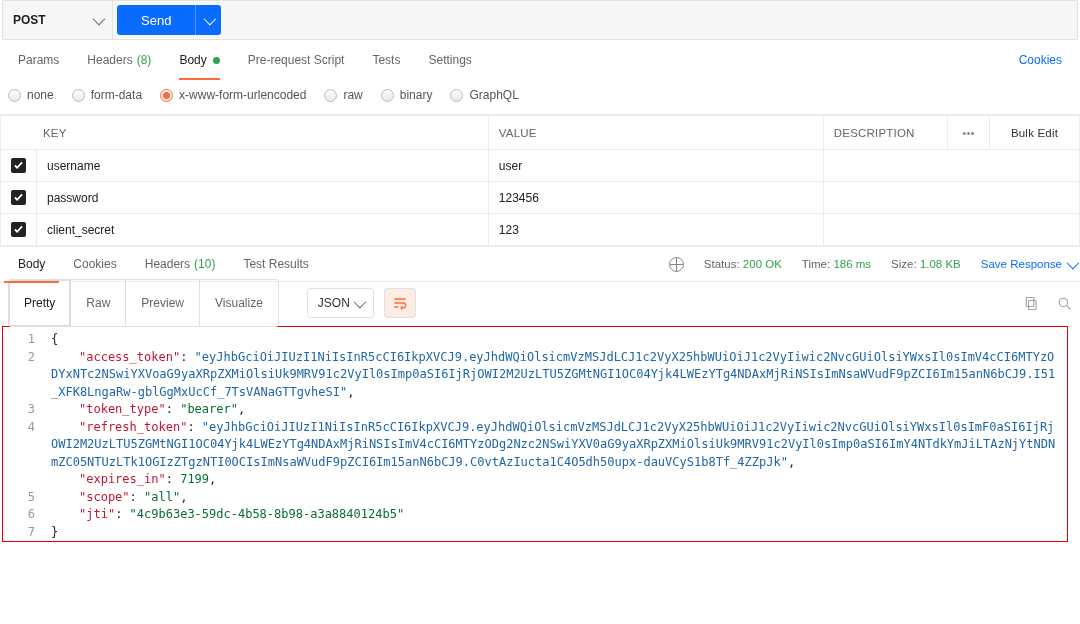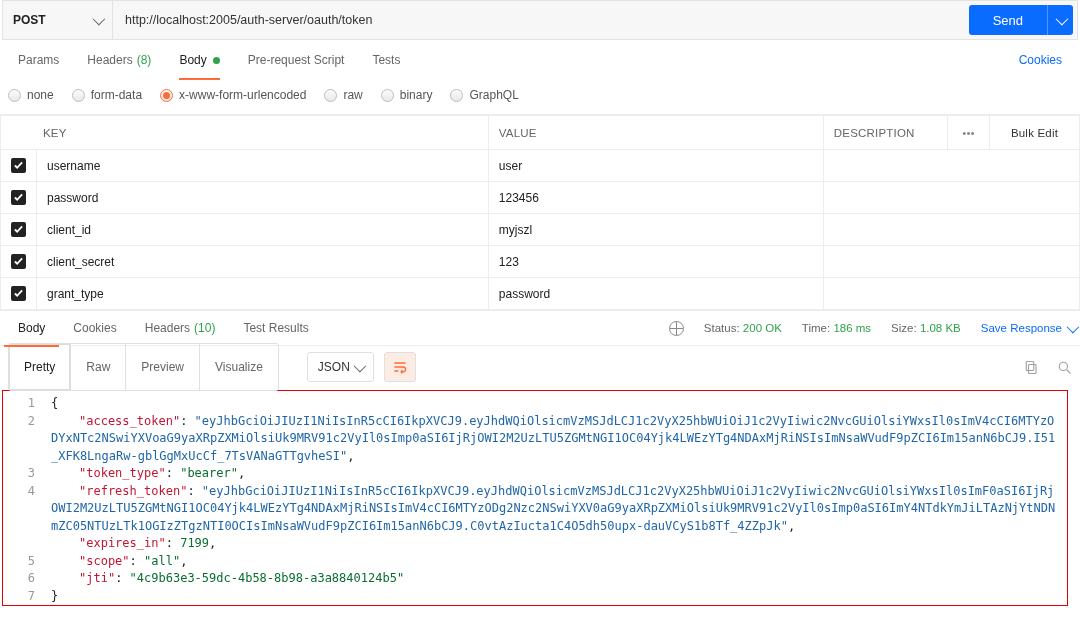--- a/index.html
+++ b/index.html
@@ -82,41 +82,41 @@
   .pad1 { display:inline-block; width: 28px; }
 </style>
 </head>
 <body>
 
 <div class="request-bar">
   <div class="method-select">
     <span>POST</span>
     <span class="chevron-down"></span>
   </div>
-  <input class="url-input" value="http://localhost:2005/auth-server/oauth/token" style="">
   <div class="send-wrap">
     <button class="send-btn">Send</button>
     <button class="send-more">
         <span class="chevron-down"></span>
       </button>
   </div>
 </div>
 
 <div class="main-tabs">
   <div class="tab">Params</div>
   <div class="tab">
     <span>Headers</span>
     <span class="count">(8)</span>
   </div>
   <div class="tab active">
     <span>Body</span>
     <span class="dot-green"></span>
   </div>
   <div class="tab">Pre-request Script</div>
   <div class="tab">Tests</div>
+  <div class="tab">Settings</div>
   <div class="cookies-link">Cookies</div>
 </div>
 
 <div class="body-types">
   <label class="radio-opt">
       <span class="radio-circle"></span>
       <span>none</span>
     </label>
   <label class="radio-opt">
       <span class="radio-circle"></span>
@@ -170,42 +170,22 @@
         <td>password</td>
         <td>123456</td>
         <td colspan="3"></td>
       </tr>
       <tr>
         <td class="chk"><span class="checkbox">
             <svg viewBox="0 0 10 10">
               <path d="M1 5l2.5 2.5L9 1.5"></path>
             </svg>
           </span></td>
-        <td>client_id</td>
-        <td>myjszl</td>
-        <td colspan="3"></td>
-      </tr>
-      <tr>
-        <td class="chk"><span class="checkbox">
-            <svg viewBox="0 0 10 10">
-              <path d="M1 5l2.5 2.5L9 1.5"></path>
-            </svg>
-          </span></td>
         <td>client_secret</td>
         <td>123</td>
-        <td colspan="3"></td>
-      </tr>
-      <tr>
-        <td class="chk"><span class="checkbox">
-            <svg viewBox="0 0 10 10">
-              <path d="M1 5l2.5 2.5L9 1.5"></path>
-            </svg>
-          </span></td>
-        <td>grant_type</td>
-        <td>password</td>
         <td colspan="3"></td>
       </tr>
     </tbody>
 </table>
 
 <div class="resp-bar">
   <div class="rtab active">Body</div>
   <div class="rtab">Cookies</div>
   <div class="rtab">
     <span>Headers</span>

